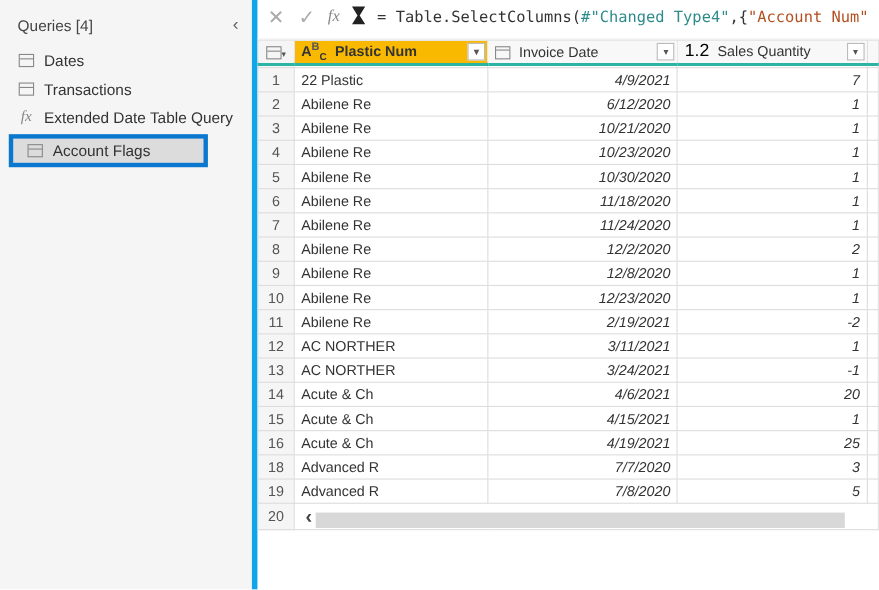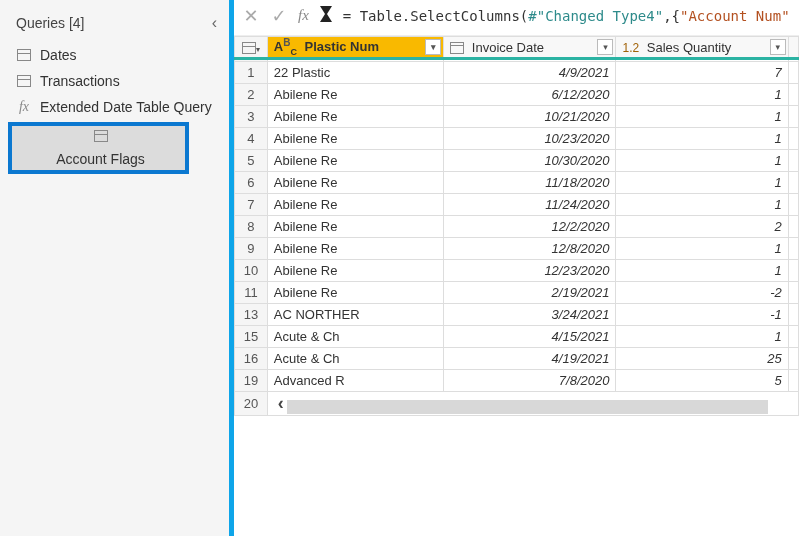--- a/index.html
+++ b/index.html
@@ -3,21 +3,21 @@
 <meta charset="utf-8">
 <style>
   * { box-sizing: border-box; margin: 0; padding: 0; }
   body { font-family: "Segoe UI", Arial, sans-serif; font-size: 13px; color: #333; background: #fff; width: 799px; height: 536px; overflow: hidden; display: flex; }
   .sidebar { width: 234px; background: #f5f5f5; border-right: 5px solid #0ea5e9; display: flex; flex-direction: column; padding-top: 8px; }
   .sidebar-header { padding: 6px 12px 10px 16px; display: flex; justify-content: space-between; align-items: center; color: #444; font-size: 14px; }
   .sidebar-header .chev { color: #666; font-size: 16px; cursor: pointer; }
   .query-item { display: flex; align-items: center; gap: 8px; padding: 5px 14px 5px 16px; font-size: 14px; color: #333; cursor: pointer; }
   .query-item .qicon { width: 16px; height: 14px; display: inline-flex; align-items: center; justify-content: center; }
   .fx-label { font-style: italic; color: #888; font-family: "Times New Roman", serif; font-size: 14px; }
-  .highlight-box { border: 4px solid #0b78d0; padding: 3px 8px 3px 12px; margin: 2px 40px 2px 8px; background: #dcdcdc; flex-direction: column; }
+  .highlight-box { border: 4px solid #0b78d0; padding: 3px 8px 3px 12px; margin: 2px 40px 2px 8px; background: #dcdcdc; }
   .main { flex: 1; display: flex; flex-direction: column; overflow: hidden; }
   .formula-bar { display: flex; align-items: center; padding: 4px 8px 8px 8px; gap: 10px; border-bottom: 1px solid #eee; height: 36px; }
   .fb-btn { width: 18px; height: 18px; display: inline-flex; align-items: center; justify-content: center; color: #aaa; font-size: 18px; cursor: pointer; }
   .fb-fx { font-style: italic; font-family: "Times New Roman", serif; color: #888; font-size: 15px; }
   .hourglass { width: 14px; height: 18px; }
   .formula-text { font-family: Consolas, monospace; font-size: 14px; white-space: nowrap; overflow: hidden; flex: 1; }
   .formula-text .kw { color: #333; }
   .formula-text .ref { color: #2e8b8b; }
   .formula-text .str { color: #b35020; }
   .table-wrap { flex: 1; overflow: hidden; position: relative; }
@@ -35,21 +35,21 @@
   .col-d { width: 10px; }
   td.acct { font-style: normal; }
   .scroll-row { height: 24px; }
   .scroll-row .back { color: #444; font-size: 18px; font-weight: bold; padding-left: 6px; cursor: pointer; }
   .scroll-row .track { background: #d8d8d8; height: 14px; margin-top: 4px; }
   .table-icon-sq { display:inline-block; width:14px; height:12px; border:1px solid #888; position:relative; vertical-align:middle; }
   .table-icon-sq::before { content:""; position:absolute; left:0; right:0; top:3px; border-top:1px solid #888; }
   .abc { font-size:10px; color:#555; vertical-align:super; }
   .cal-icon { display:inline-block; width:14px; height:12px; border:1px solid #888; position:relative; vertical-align:middle; }
   .cal-icon::before { content:""; position:absolute; left:0; right:0; top:2px; border-top:1px solid #888; }
-  .num12 { font-size:12px; color:#a16207; }
+  .num12 { font-size:16px; color:#000000; }
 </style>
 </head>
 <body>
 
 <div class="sidebar">
   <div class="sidebar-header">
     <span>Queries [4]</span>
     <span class="chev">‹</span>
   </div>
   <div class="query-item">
@@ -200,38 +200,59 @@
             <td></td>
           </tr>
           <tr>
             <td class="rownum">11</td>
             <td class="acct">Abilene Re</td>
             <td class="col-b">2/19/2021</td>
             <td class="col-c">-2</td>
             <td></td>
           </tr>
           <tr>
+            <td class="rownum">12</td>
+            <td class="acct">AC NORTHER</td>
+            <td class="col-b">3/11/2021</td>
+            <td class="col-c">1</td>
+            <td></td>
+          </tr>
+          <tr>
             <td class="rownum">13</td>
             <td class="acct">AC NORTHER</td>
             <td class="col-b">3/24/2021</td>
             <td class="col-c">-1</td>
             <td></td>
           </tr>
           <tr>
+            <td class="rownum">14</td>
+            <td class="acct">Acute &amp; Ch</td>
+            <td class="col-b">4/6/2021</td>
+            <td class="col-c">20</td>
+            <td></td>
+          </tr>
+          <tr>
             <td class="rownum">15</td>
             <td class="acct">Acute &amp; Ch</td>
             <td class="col-b">4/15/2021</td>
             <td class="col-c">1</td>
             <td></td>
           </tr>
           <tr>
             <td class="rownum">16</td>
             <td class="acct">Acute &amp; Ch</td>
             <td class="col-b">4/19/2021</td>
             <td class="col-c">25</td>
+            <td></td>
+          </tr>
+          <tr>
+            <td class="rownum">18</td>
+            <td class="acct">Advanced R</td>
+            <td class="col-b">7/7/2020</td>
+            <td class="col-c">3</td>
             <td></td>
           </tr>
           <tr>
             <td class="rownum">19</td>
             <td class="acct">Advanced R</td>
             <td class="col-b">7/8/2020</td>
             <td class="col-c">5</td>
             <td></td>
           </tr>
         </tbody>

